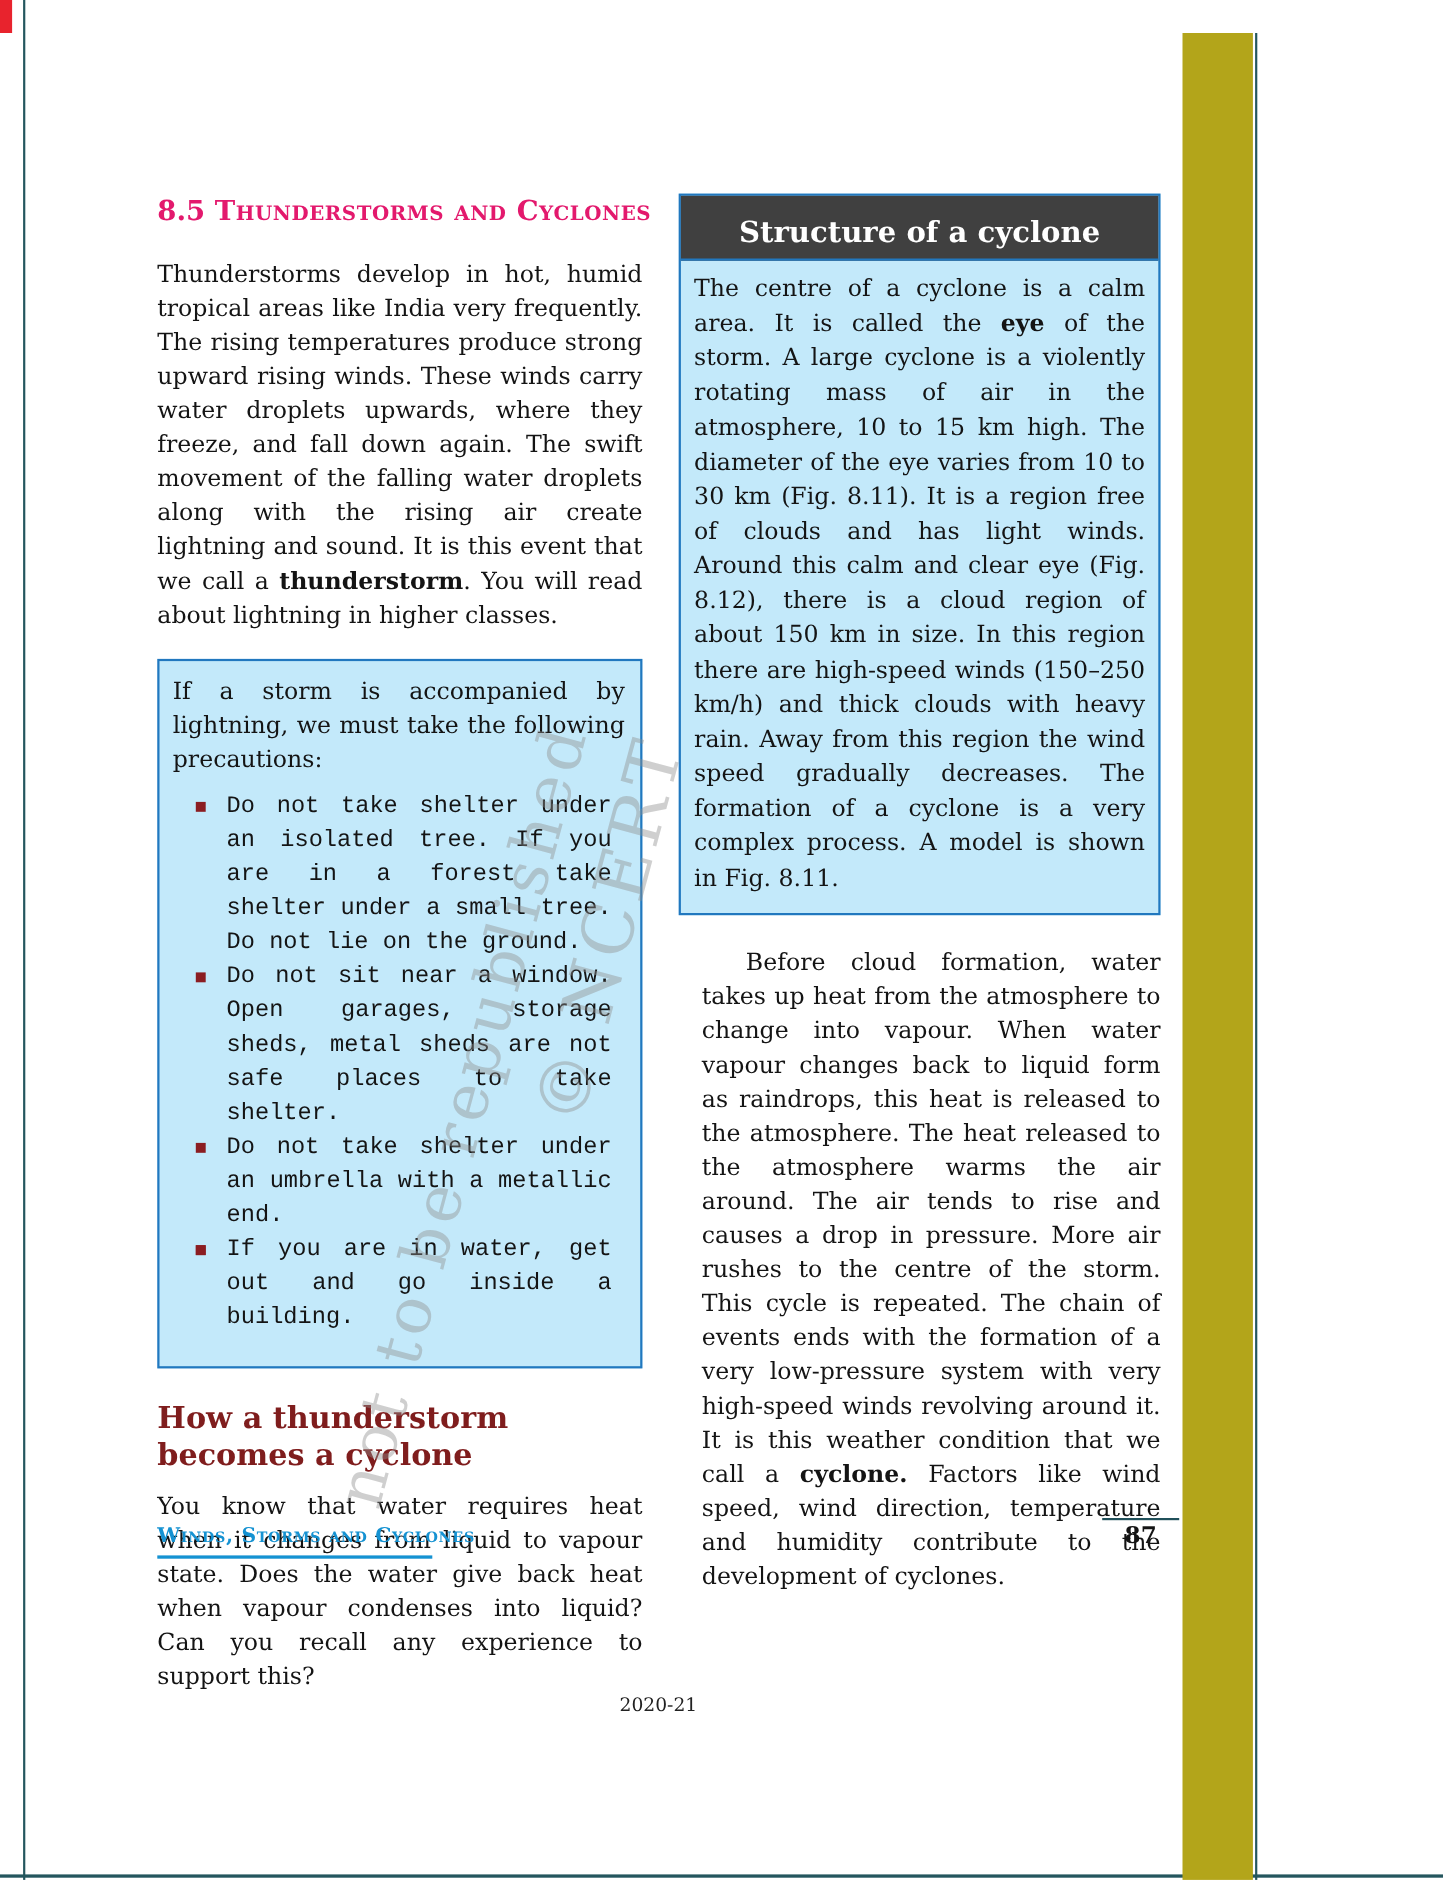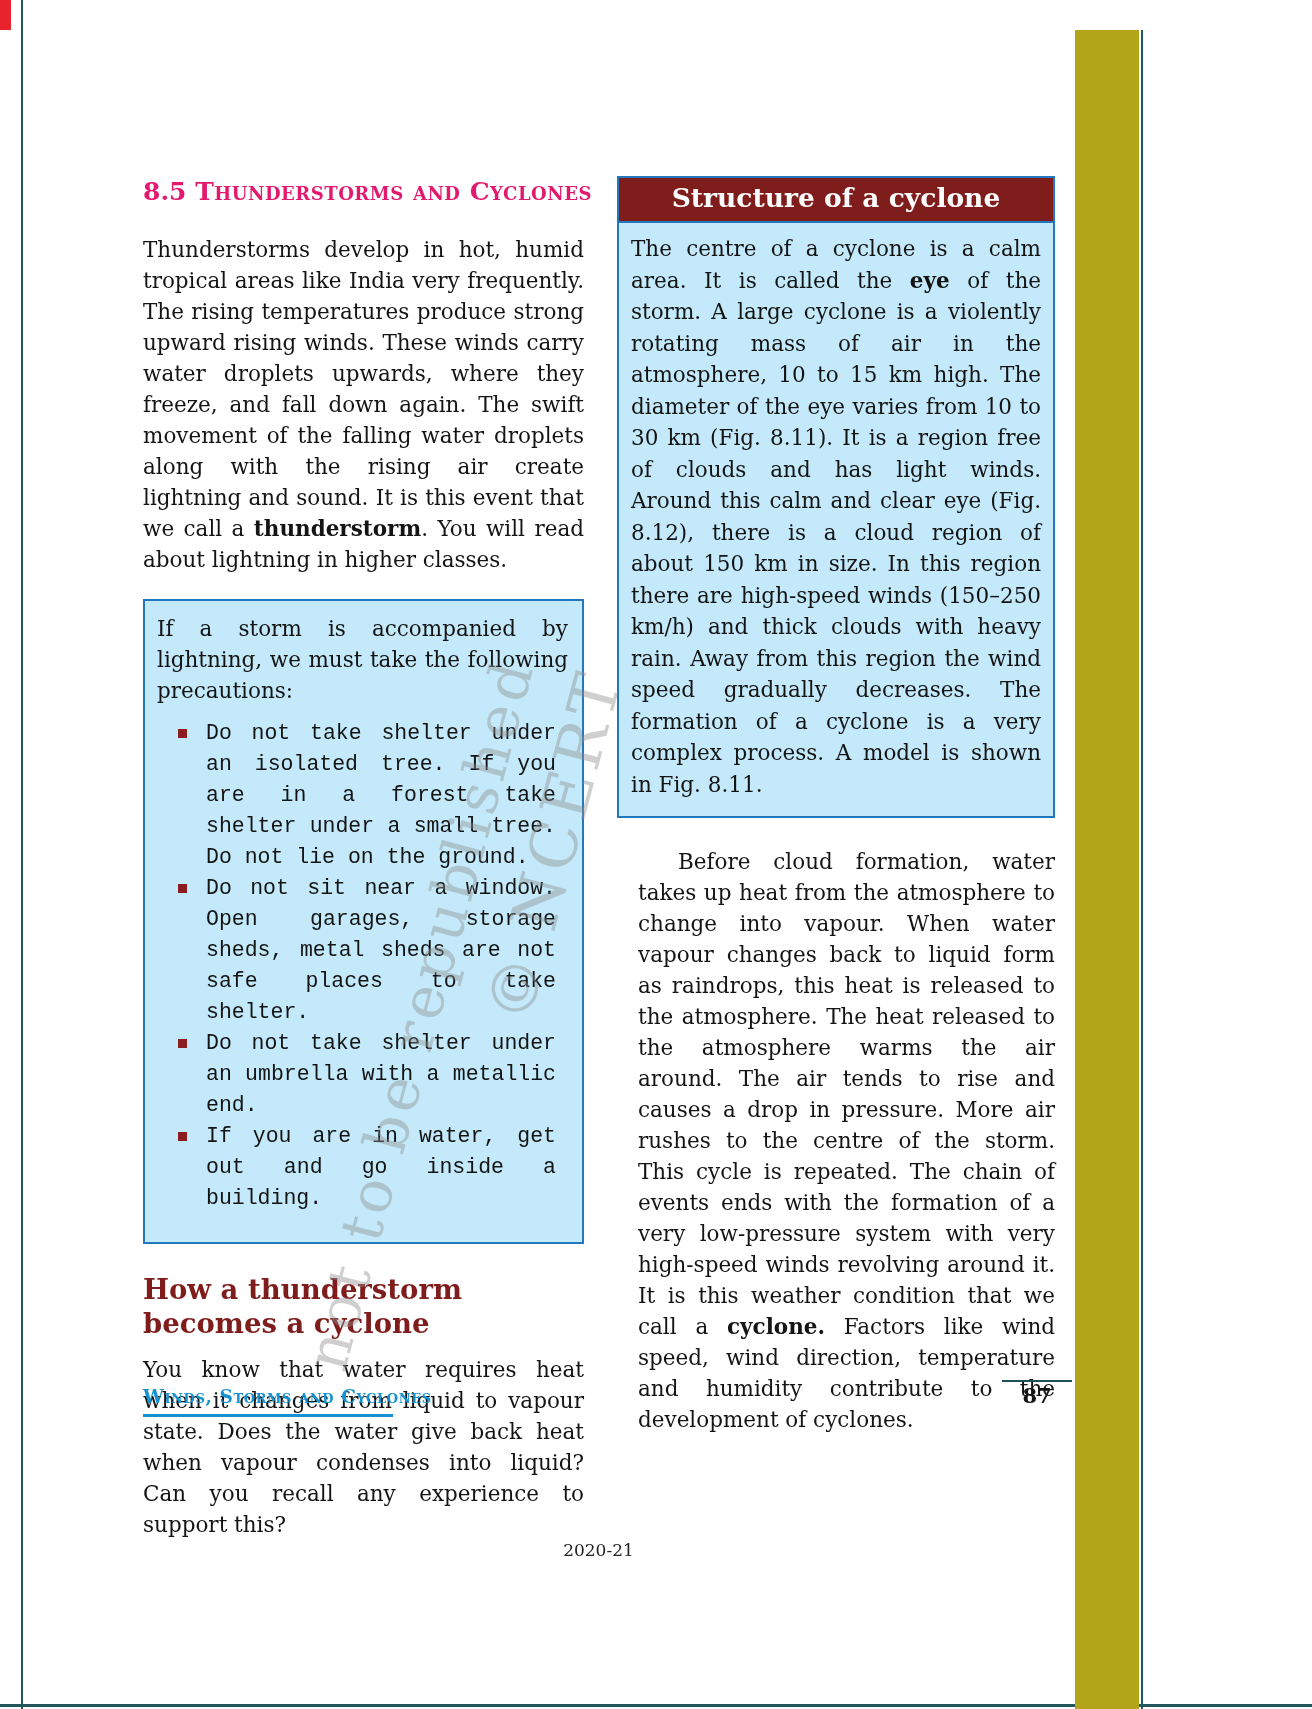--- a/index.html
+++ b/index.html
@@ -33,22 +33,22 @@
   .box-intro { font-size:21.5px; line-height:31px; text-align:justify; }
   .info-box ul { list-style:none; margin:12px;font-family:Liberation Mono, monospace; }
   .bullet-item { position:relative; padding-left:37px; font-size:21.5px; line-height:31px; text-align:justify; }
   .bullet-square { position:absolute; left:9px; top:11px; width:9px; height:9px; background:#8b1d21; }
 
   .sub-heading { color:#7f1d1d; font-size:27.5px; line-height:34px; font-weight:bold; margin-top:28px; }
   .mt12 { margin-top:14px; }
 
   .cyclone-box { border:2px solid #2178bf; background:#c3e9fa; }
   .cyclone-box .box-title {
-    background:#7f1d1d; color:#ffffff; font-weight:bold; font-size:26.5px;
-    text-align:center; padding:4px 0 8px; border-bottom:2px solid #2178bf;
+    background:#404040; color:#ffffff; font-weight:bold; font-size:26.5px;
+    text-align:center; padding:18px 0 8px; border-bottom:2px solid #2178bf;
   }
   .cyclone-box .box-body { padding:10px 12px 16px; font-size:21.5px; line-height:31.5px; text-align:justify; }
   .col-right .para { margin-top:28px; }
   .indent { text-indent:40px;margin-left:21px; }
 
   
   .footer-left { position:absolute; left:143px; top:1386px; }
   .footer-chapter { color:#1592d2; font-variant:small-caps; font-weight:bold; font-size:18.5px; letter-spacing:0.6px; }
   .footer-rule { width:250px; height:3px; background:#1592d2; margin-top:7px; }
   .page-number-box {

